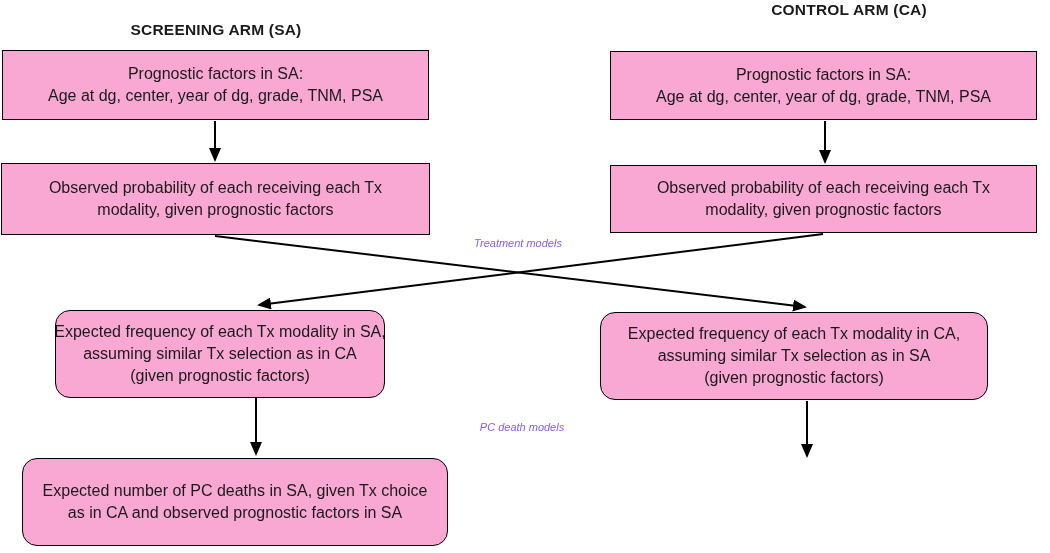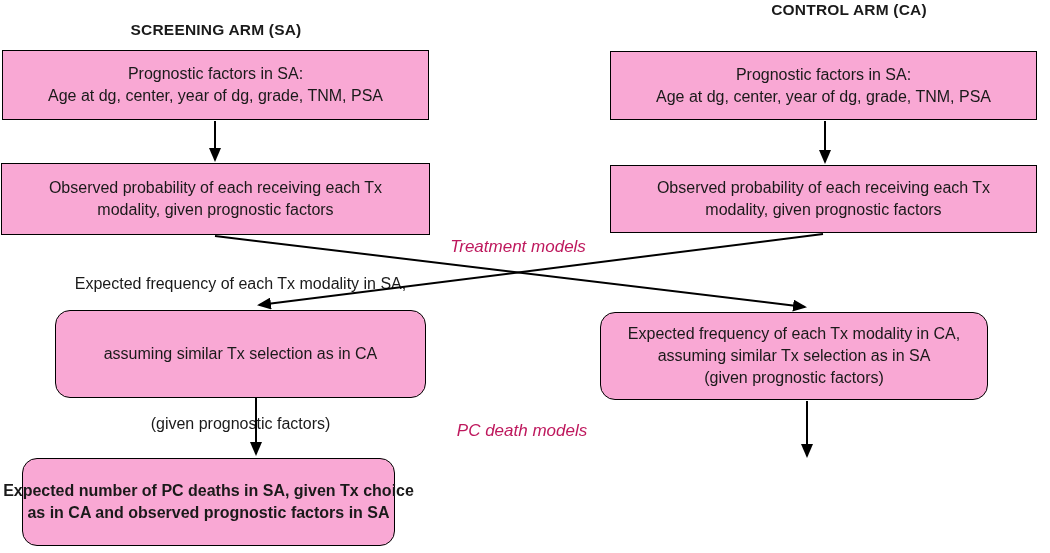--- a/index.html
+++ b/index.html
@@ -41,33 +41,33 @@
   }
   .box .bline { white-space: nowrap; }
   .rounded { border-radius: 15px; }
   
   #box-sa-prognostic { left: 2px;   top: 50px;  width: 427px; height: 70px; }
   #box-ca-prognostic { left: 610px; top: 51px;  width: 427px; height: 69px; }
   
   #box-sa-observed   { left: 1px;   top: 163px; width: 429px; height: 72px; }
   #box-ca-observed   { left: 610px; top: 165px; width: 427px; height: 68px; }
   
-  #box-sa-expected-freq { left: 55px;  top: 310px; width: 371px; height: 88px; gap: 48px; }
+  #box-sa-expected-freq { left: 55px;  top: 310px; width: 330px; height: 88px; }
   #box-ca-expected-freq { left: 600px; top: 312px; width: 388px; height: 88px; }
   
-  #box-sa-expected-deaths { left: 22px;  top: 458px; width: 373px; height: 88px; font-weight: bold; }
+  #box-sa-expected-deaths { left: 22px;  top: 458px; width: 426px; height: 88px; }
   #box-ca-expected-deaths { left: 565px; top: 460px; width: 475px; height: 88px; }
 
   .flow-label {
     position: absolute;
     transform: translateX(-50%);
     font-style: italic;
-    font-size: 17px;
+    font-size: 11px;
     white-space: nowrap;
-    color: #be185d;
+    color: #8b5cf6;
   }
   #label-treatment-models { left: 518px; top: 237px; }
   #label-pc-death-models  { left: 522px; top: 421px; }
 
   #arrows-layer {
     position: absolute;
     left: 0;
     top: 0;
     width: 1050px;
     height: 553px;

